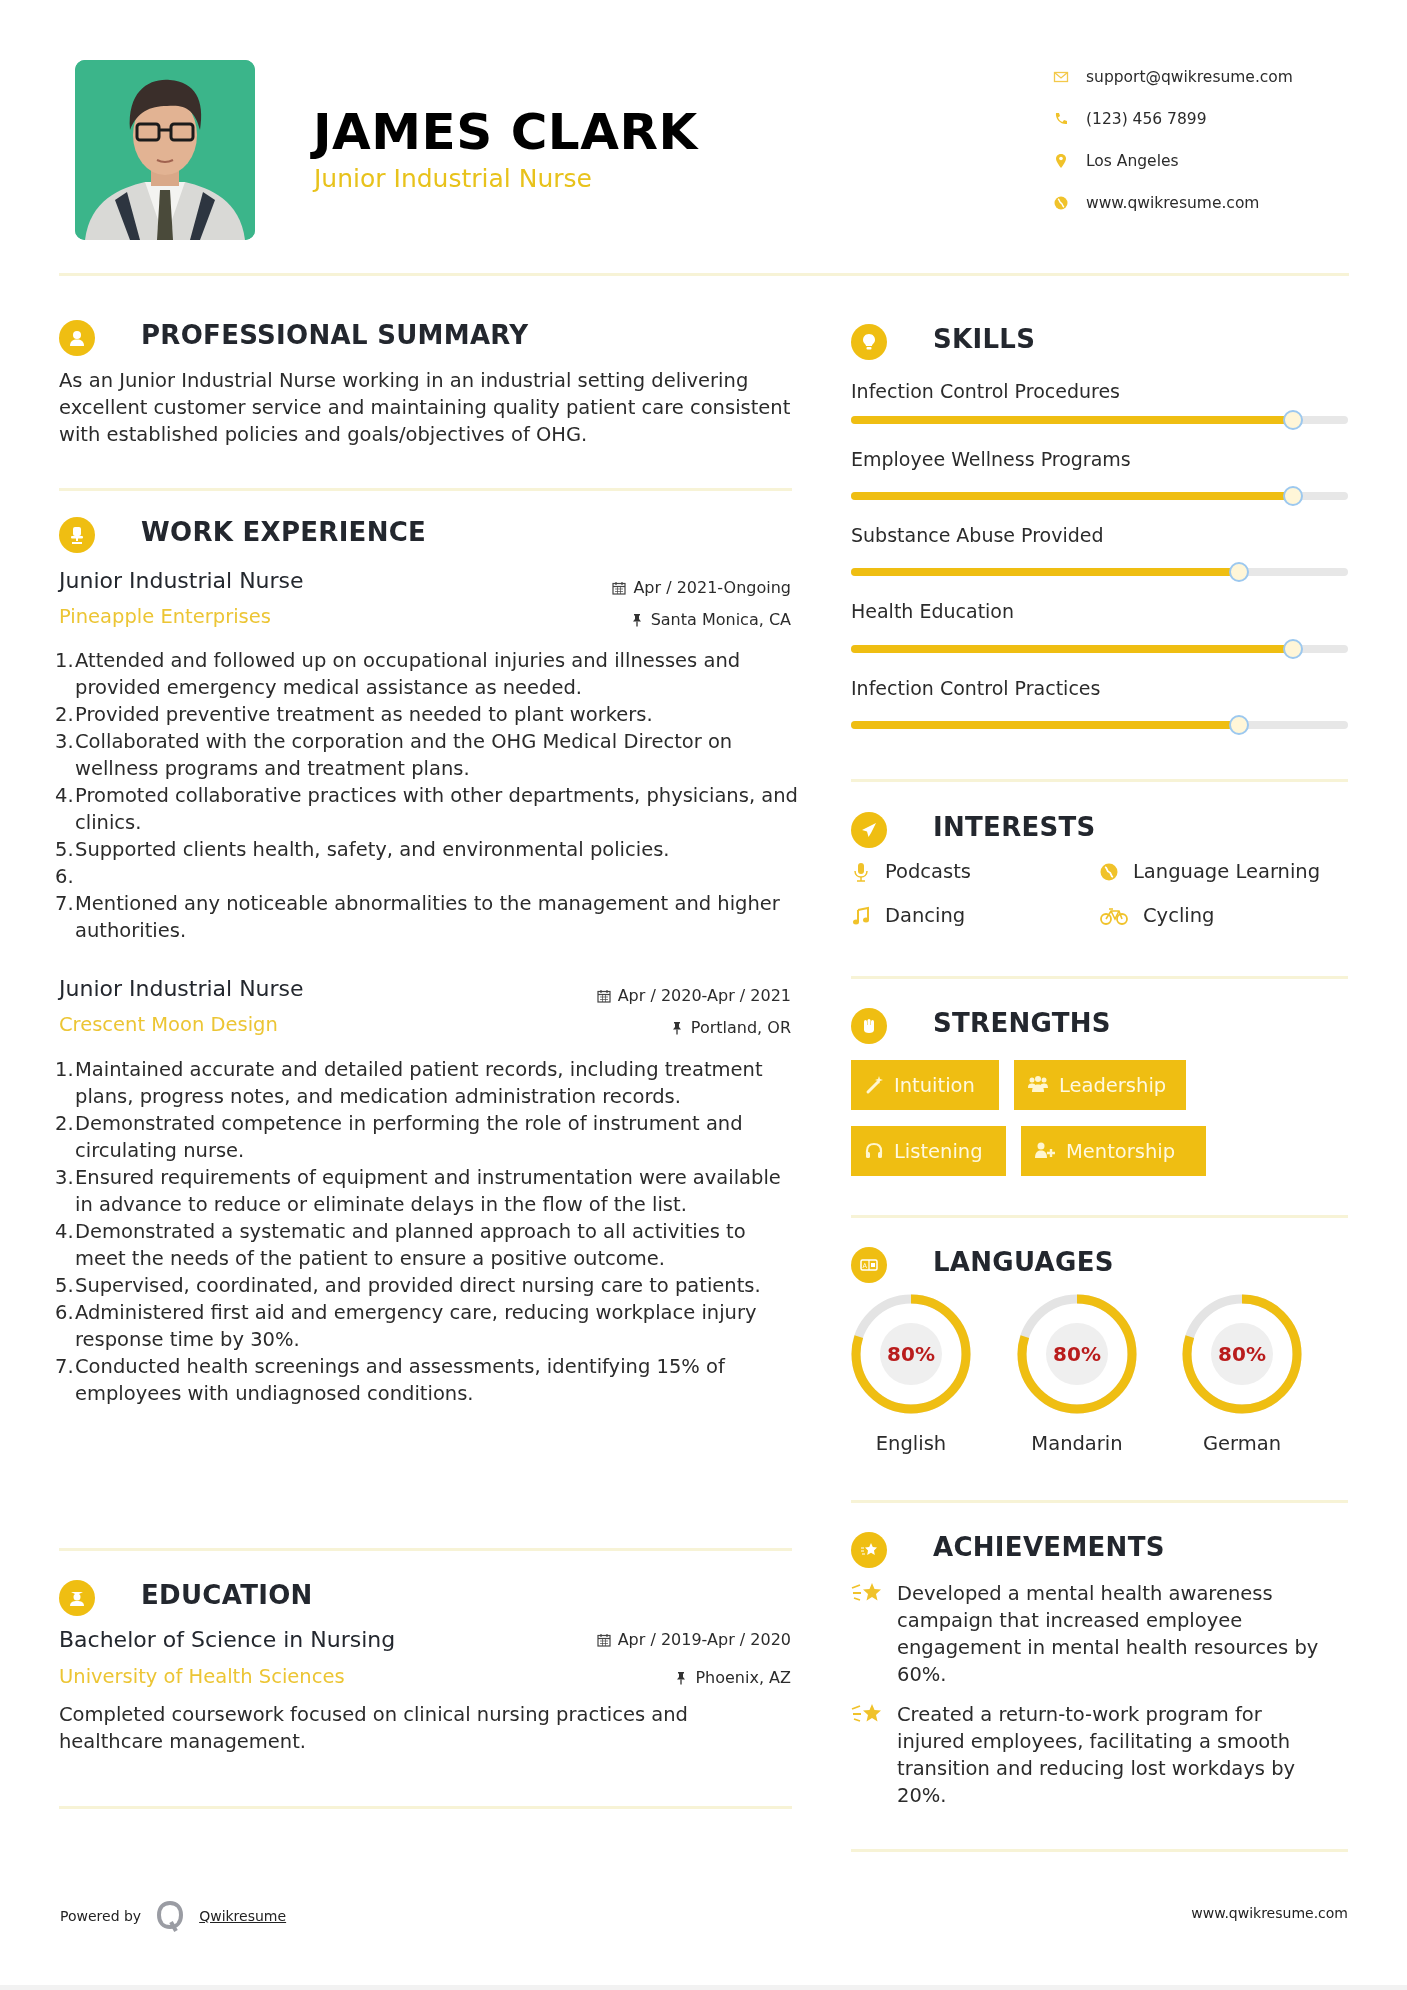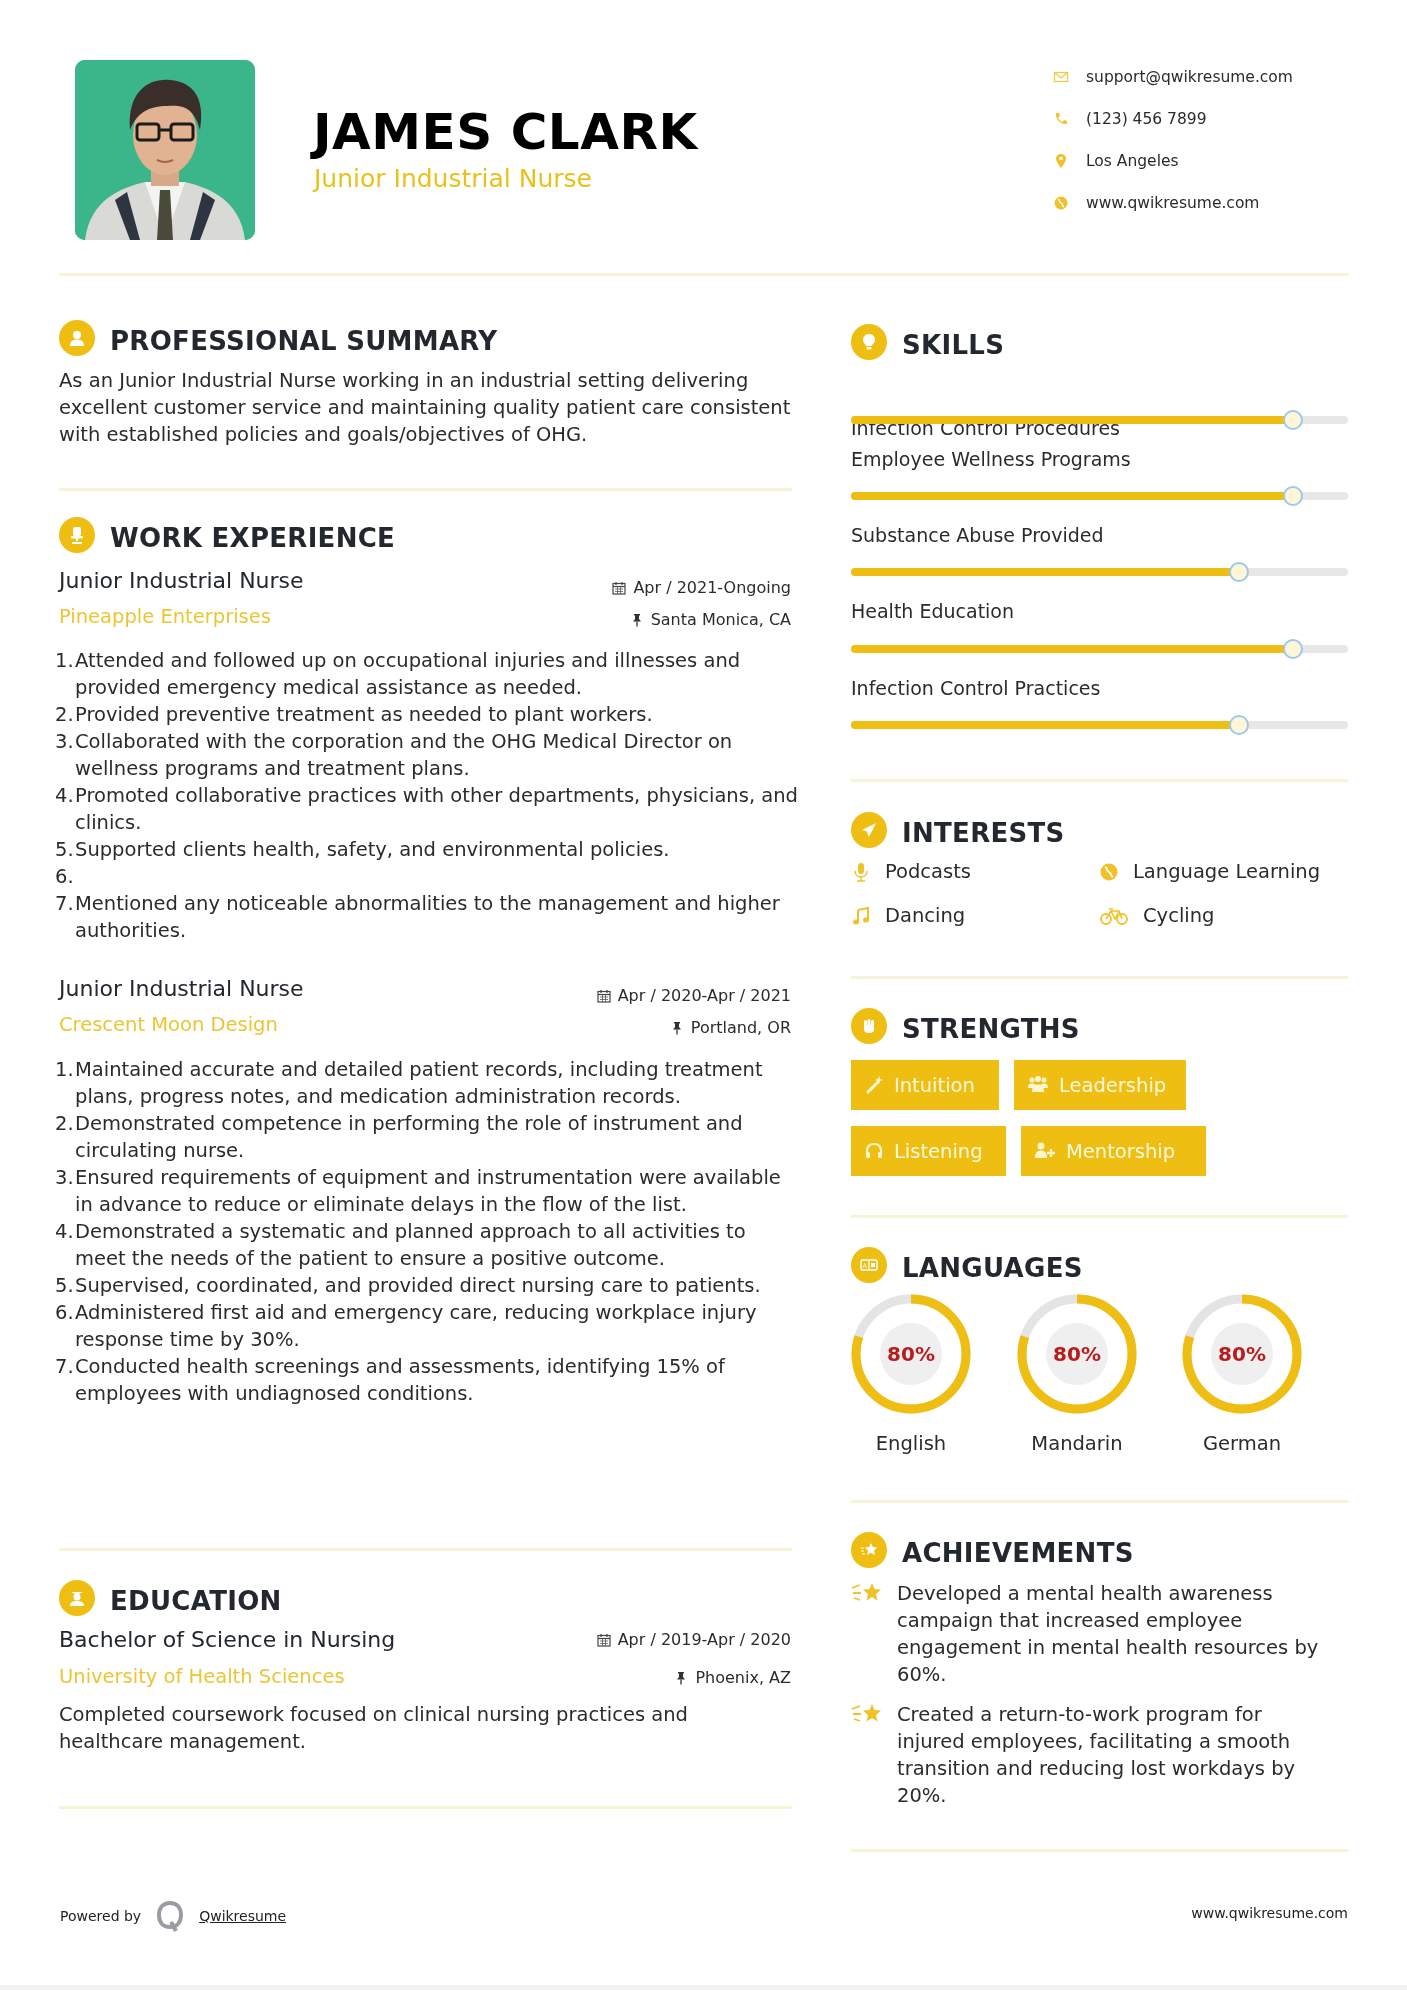--- a/index.html
+++ b/index.html
@@ -13,21 +13,21 @@
   .name { position: absolute; left: 313px; top: 103px; font-size: 50px; font-weight: bold; color: #000000; letter-spacing: 0.5px; }
   .title { position: absolute; left: 314px; top: 164px; font-size: 25px; color: #e8c21b; }
   .contacts { position: absolute; left: 1050px; top: 56px; }
   .contact { display: flex; align-items: center; height: 42px; font-size: 15.5px; color: #2b2b2b; }
   .contact .ic { width: 36px; display: inline-flex; justify-content: flex-start; padding-left: 3px; }
   .contact .ic svg { width: 16px; height: 16px; }
 
   .hr { position: absolute; height: 3px; background: #f7f3d6; }
 
   
-  .sec-head { position: absolute; display: flex; align-items: flex-end; }
+  .sec-head { position: absolute; display: flex; align-items: flex-start; gap: 31px; }
   .sec-icon { width: 36px; height: 36px; border-radius: 50%; background: #efbe12; display: inline-flex; align-items: center; justify-content: center; margin-right: 15px; }
   .sec-icon svg { width: 20px; height: 20px; }
   .sec-title { font-size: 26px; font-weight: bold; color: #23272e; letter-spacing: 0.3px; }
 
   .para { position: absolute; font-size: 19.5px; line-height: 27px; color: #2b2b2b; }
 
   
   .job-title { position: absolute; font-size: 22px; color: #23272e; }
   .job-company { position: absolute; font-size: 19.5px; color: #ecc534; }
   .job-meta { position: absolute; right: 616px; font-size: 16px; color: #2b2b2b; display: flex; align-items: center; }
@@ -294,21 +294,21 @@
   <div class="sec-head" style="left:851px; top:324px;">
     <span class="sec-icon">
       <svg viewBox="0 0 20 20">
           <path d="M10 2 C6 2 4 5 4 8 C4 11 7 12 7 14 H13 C13 12 16 11 16 8 C16 5 14 2 10 2 Z" fill="#fff"></path>
           <rect x="7.5" y="15" width="5" height="2.5" rx="1" fill="#fff"></rect>
         </svg>
     </span>
     <span class="sec-title">SKILLS</span>
   </div>
 
-  <div class="skill-label" style="top:380px;margin-top:37px;">Infection Control Procedures</div>
+  <div class="skill-label" style="top:380px;">Infection Control Procedures</div>
   <div class="skill-track" style="top:416px;">
     <div class="skill-fill" style="width:89%;"></div>
     <div class="skill-knob" style="left:89%;"></div>
   </div>
 
   <div class="skill-label" style="top:448px;">Employee Wellness Programs</div>
   <div class="skill-track" style="top:492px;">
     <div class="skill-fill" style="width:89%;"></div>
     <div class="skill-knob" style="left:89%;"></div>
   </div>

